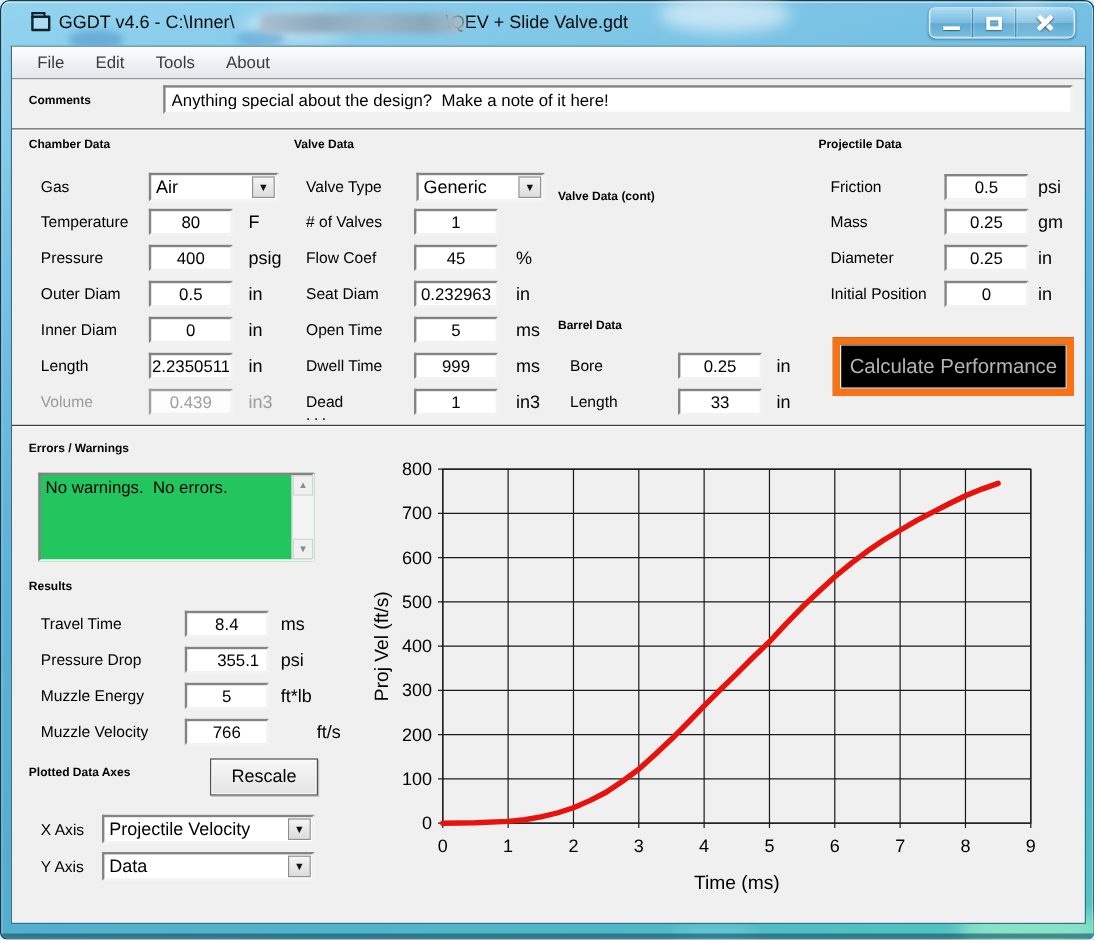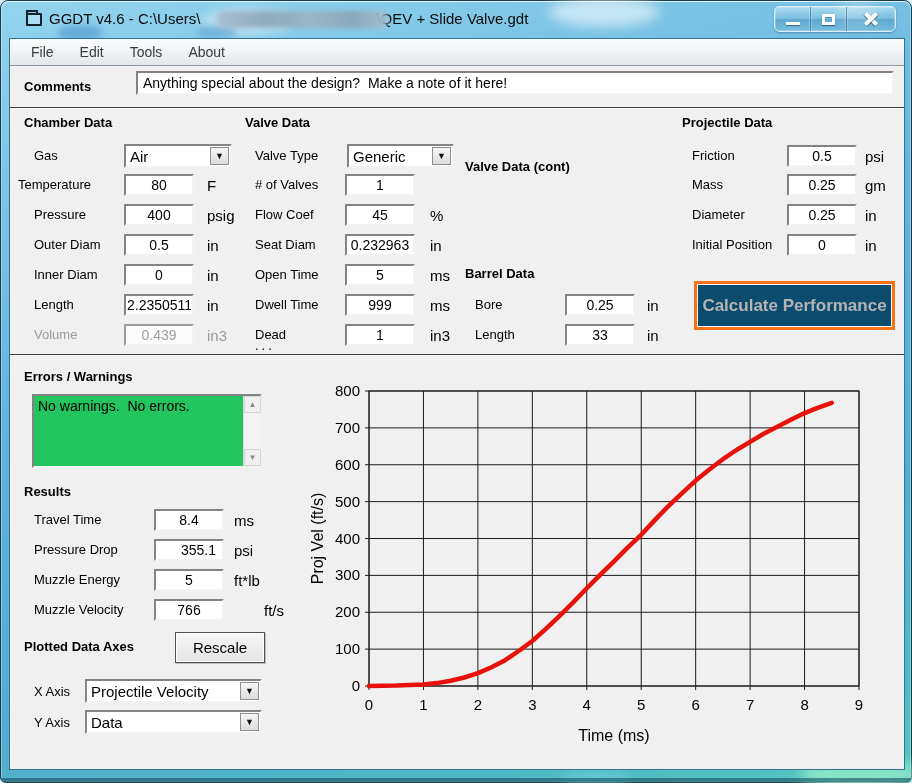--- a/index.html
+++ b/index.html
@@ -36,38 +36,38 @@
   .g-close{position:relative;width:16px;height:16px;}
   .g-close i{position:absolute;left:0;top:6px;width:16px;height:4px;background:#fff;border-radius:1px;box-shadow:0 1px 1px rgba(0,30,60,.45);}
   .g-close i:nth-child(1){transform:rotate(45deg);}
   .g-close i:nth-child(2){transform:rotate(-45deg);}
   
   .client{position:absolute;left:8px;top:37px;width:896px;height:732px;background:#f0f0f0;border:1px solid #2f7390;}
   .menubar{position:absolute;left:0;top:0;right:0;height:27px;background:linear-gradient(180deg,#fcfdfe,#eef1f4 55%,#e3e7eb);
        border-bottom:1px solid #8f989f;display:flex;align-items:center;padding-left:8px;}
   .menu-item{font-size:14px;color:#3a3a3a;padding:3px 13px;cursor:default;}
   .groove{position:absolute;left:0;right:0;height:2px;border-top:1px solid #3c3c3c;border-bottom:1px solid #fbfbfb;}
-  .hdr{position:absolute;font-size:13px;font-weight:bold;color:#000;white-space:nowrap;}
+  .hdr{position:absolute;font-size:10px;font-weight:bold;color:#000;white-space:nowrap;}
   .lbl{position:absolute;font-size:13px;color:#000;white-space:nowrap;}
   .lbl.dis{color:#9b9b9b;}
   .unit{position:absolute;font-size:15px;color:#000;white-space:nowrap;}
   .unit.dis{color:#9b9b9b;}
   .fld{position:absolute;width:70px;height:22px;text-align:center;font-family:"Liberation Sans",sans-serif;font-size:14px;color:#000;
        background:#fff;border:2px solid;border-color:#848484 #f2f2f2 #f2f2f2 #848484;padding:0 1px;}
   .fld.dis{color:#9e9e9e;background:#fcfcfc;border-color:#9d9d9d #f2f2f2 #f2f2f2 #9d9d9d;}
   .fld.wide{width:758px;text-align:left;padding:0 5px;}
   .combo{position:absolute;height:24px;background:#fff;border:2px solid;border-color:#848484 #f2f2f2 #f2f2f2 #848484;
        display:flex;align-items:center;cursor:default;}
   .combo .val{flex:1;font-size:15px;padding-left:4px;white-space:nowrap;overflow:hidden;}
   .combo .cbtn{width:19px;height:18px;margin-right:1px;background:linear-gradient(#f6f6f6,#dcdcdc);
        border:1px solid #8f8f8f;display:flex;align-items:center;justify-content:center;font-size:9px;color:#111;}
   .btn{position:absolute;background:linear-gradient(#f7f7f7,#e4e4e4);border:1px solid #515151;
        box-shadow:inset 0 0 0 1px #fdfdfd, 1px 1px 0 #bdbdbd;font-size:15px;color:#000;
        display:flex;align-items:center;justify-content:center;cursor:pointer;font-family:"Liberation Sans",sans-serif;}
-  .btn.disabled{color:#b4b4b4;border:3px solid #f97316;box-shadow:inset 0 0 0 1px #fafafa;font-size:17px;cursor:default;background:#0c4a6e;font-weight:bold;}
+  .btn.disabled{color:#b4b4b4;border:6px solid #f97316;box-shadow:inset 0 0 0 1px #fafafa;font-size:17px;cursor:default;background:#000000;}
   .errbox{position:absolute;left:22px;top:355px;width:230px;height:74px;background:#22c55e;
        border:2px solid;border-color:#848484 #f2f2f2 #f2f2f2 #848484;}
   .errtext{position:absolute;left:4px;top:2px;right:20px;font-size:14px;color:#000;white-space:pre-wrap;}
   .scrollbar{position:absolute;right:0;top:0;bottom:0;width:17px;background:#f3f3f3;border-left:1px solid #dcdcdc;}
   .sbtn{position:absolute;left:0;width:17px;height:17px;background:#f0f0f0;border:1px solid #d4d4d4;
        display:flex;align-items:center;justify-content:center;font-size:8px;color:#8a8a8a;}
   .sbtn.up{top:0;} .sbtn.down{bottom:0;}
   .chart-svg{position:absolute;left:295px;top:345px;}
   .chart-svg text{font-family:"Liberation Sans",sans-serif;font-size:15px;fill:#000;}
   .chart-svg .axis-title{font-size:16px;}
@@ -82,21 +82,21 @@
     <div class="blob blob2"></div>
     <div class="blob blob3"></div>
     <div class="blob blob4"></div>
     <div class="blob blob5"></div>
     <div class="blob blob6"></div>
     <div class="blob blob7"></div>
     <div class="win-bottom-edge"></div>
 
     <div class="titlebar">
       <span class="app-icon"></span>
-      <span class="title-text"><span>GGDT v4.6 - C:\Users\</span><span style="display:inline-block;width:176px;"></span><span>\QEV + Slide Valve.gdt</span></span>
+      <span class="title-text"><span>GGDT v4.6 - C:\Inner\</span><span style="display:inline-block;width:176px;"></span><span>\QEV + Slide Valve.gdt</span></span>
       <span class="title-redaction"></span>
       <div class="winbtns">
         <div class="wbtn">
             <span class="g-min"></span>
           </div>
         <div class="wbtn">
             <span class="g-max"></span>
           </div>
         <div class="wbtn">
             <span class="g-close">
@@ -119,21 +119,21 @@
       <span class="hdr" style="left:14px;top:40px;">Comments</span>
       <input class="fld wide" style="left: 126px; top: 32px; height: 24px;" value="Anything special about the design?  Make a note of it here!">
       <div class="groove" style="top:68px;"></div>
 
       <span class="hdr" style="left:14px;top:76px;">Chamber Data</span>
       <span class="lbl" style="left:24px;top:109px;">Gas</span>
       <div class="combo" style="left:114px;top:105px;width:108px;">
         <span class="val">Air</span>
         <span class="cbtn">▼</span>
       </div>
-      <span class="lbl" style="left:8px;top:138px;text-align:center;">Temperature</span>
+      <span class="lbl" style="left:24px;top:138px;text-align:center;">Temperature</span>
       <input class="fld" style="left: 114px; top: 135px;" value="80">
       <span class="unit" style="left:197px;top:138px;">F</span>
       <span class="lbl" style="left:24px;top:168px;">Pressure</span>
       <input class="fld" style="left: 114px; top: 165px;" value="400">
       <span class="unit" style="left:197px;top:168px;">psig</span>
       <span class="lbl" style="left:24px;top:198px;">Outer Diam</span>
       <input class="fld" style="left: 114px; top: 195px;" value="0.5">
       <span class="unit" style="left:197px;top:198px;">in</span>
       <span class="lbl" style="left:24px;top:228px;">Inner Diam</span>
       <input class="fld" style="left: 114px; top: 225px;" value="0">

